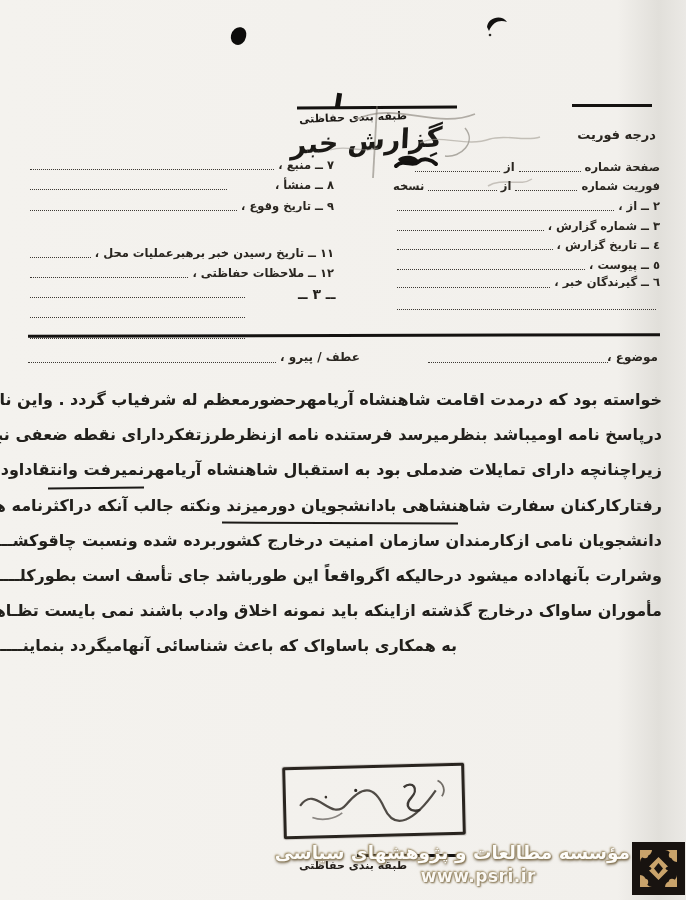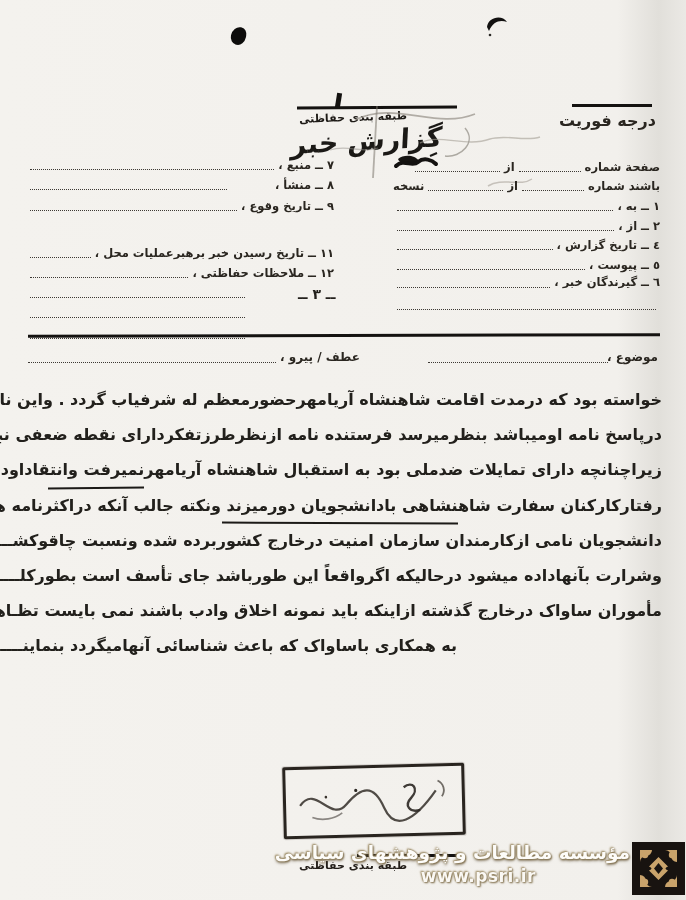--- a/index.html
+++ b/index.html
@@ -57,43 +57,43 @@
     <path d="M85 32 C 125 12, 165 42, 205 26" stroke="#9b968e" stroke-width="1.6" fill="none" opacity="0.75"></path>
     <path d="M195 40 c 12 14 -4 30 -20 28" stroke="#8f8a82" stroke-width="1.5" fill="none" opacity="0.7"></path>
     <path d="M107 18 l -4 72" stroke="#7b766e" stroke-width="1.8" fill="none" opacity="0.55"></path>
     <path d="M150 55 c 20 -10 45 5 70 -4 c 15 -5 35 3 50 -2" stroke="#a39e95" stroke-width="1.4" fill="none" opacity="0.6"></path>
     <path d="M218 98 c 14 -9 32 1 44 -7" stroke="#a8a29a" stroke-width="1.5" fill="none" opacity="0.6"></path>
     <path d="M128 71 c 6 -5 17 -4 21 2 c -6 5 -19 4 -21 -2 Z" fill="#161412"></path>
     <path d="M60 62 c 18 -6 30 4 48 -2" stroke="#94908a" stroke-width="1.3" fill="none" opacity="0.5"></path>
   </svg>
 
   <div class="abs hline" style="left:572px;top:104px;width:80px;height:2.5px;"></div>
-  <div class="abs lbl" style="right:30px;top:111px;font-size:16px;"><span>درجه فوریت</span></div>
+  <div class="abs lbl" style="right:30px;top:127px;font-size:13px;"><span>درجه فوریت</span></div>
 
   <div class="abs" style="left:393px;top:154px;width:267px;">
     <div class="frow" style="height:19.7px;">
       <span class="flabel">صفحة شماره</span>
       <span class="dots fix62"></span>
       <span class="flabel">از</span>
       <span class="dots"></span>
       <span class="sp20"></span>
     </div>
     <div class="frow" style="height:19.7px;">
-      <span class="flabel">باشند شماره</span>
+      <span class="flabel">فوریت شماره</span>
       <span class="dots fix62"></span>
       <span class="flabel">از</span>
       <span class="dots"></span>
       <span class="flabel">نسخه</span>
     </div>
     <div class="frow" style="height:19.7px;">
-        <span class="flabel">١ ــ به ،</span>
-        <span class="dots"></span>
-      </div>
-    <div class="frow" style="height:19.7px;">
         <span class="flabel">٢ ــ از ،</span>
+        <span class="dots"></span>
+      </div>
+    <div class="frow" style="height:19.7px;">
+        <span class="flabel">٣ ــ شماره گزارش ،</span>
         <span class="dots"></span>
       </div>
     <div class="frow" style="height:19.7px;">
         <span class="flabel">٤ ــ تاریخ گزارش ،</span>
         <span class="dots"></span>
       </div>
     <div class="frow" style="height:19.7px;">
         <span class="flabel">٥ ــ پیوست ،</span>
         <span class="dots"></span>
       </div>

